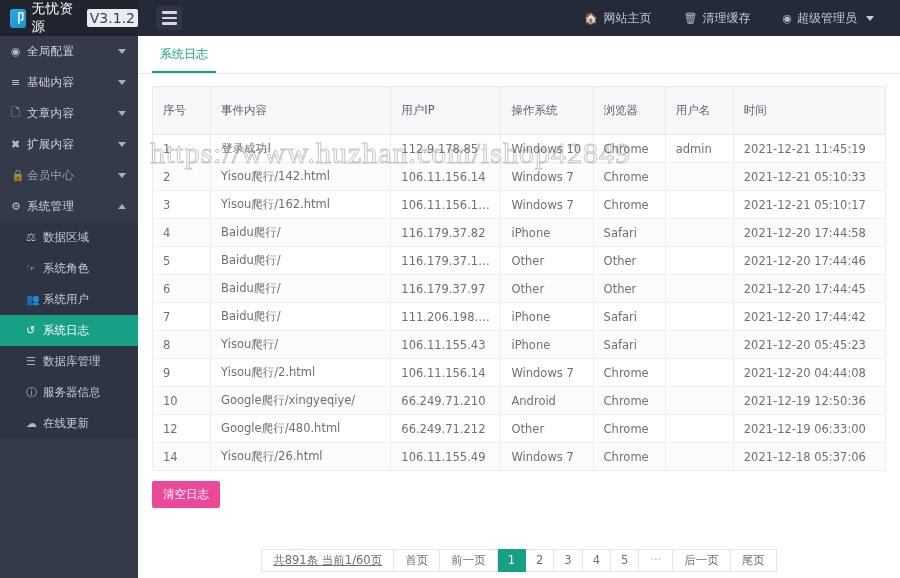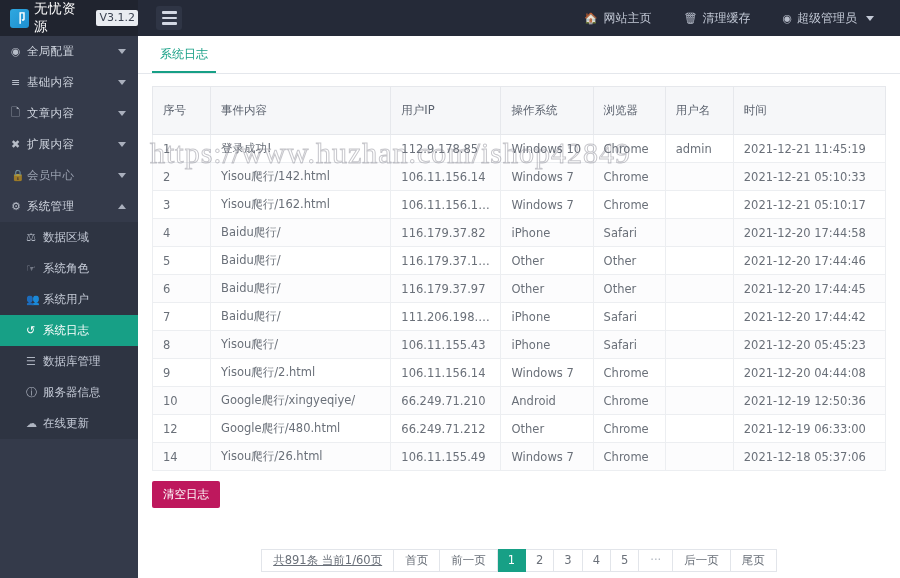--- a/index.html
+++ b/index.html
@@ -26,21 +26,21 @@
     padding-left: 10px;
   }
   .brand-logo {
     width: 19px; height: 19px; border-radius: 3px;
     background: linear-gradient(135deg,#2fa8e0,#1e8fd0);
     display: flex; align-items: center; justify-content: center;
     color: #fff; font-size: 12px; font-weight: bold; line-height: 1;
   }
   .brand-name { color: #fff; font-size: 13.5px; letter-spacing: .5px; }
   .brand-ver {
-    background: #e9ecf1; color: #3a4150; font-size: 11px;
+    background: #e9ecf1; color: #3a4150; font-size: 14px;
     padding: 1px 3px; border-radius: 2px; line-height: 1.2;
     margin-left: 2px;
   }
   .hamburger {
     width: 26px; height: 24px; margin-left: 18px;
     background: #2f3545; border-radius: 3px;
     display: flex; flex-direction: column; align-items: center; justify-content: center; gap: 3px;
     cursor: pointer;
   }
   .hamburger span { display: block; width: 15px; height: 2.5px; background: #d3d8e3; border-radius: 1px; }
@@ -134,21 +134,21 @@
   .col-event { width: 180px; }
   .col-ip    { width: 110px; }
   .col-os    { width: 92px; }
   .col-br    { width: 72px; }
   .col-user  { width: 68px; }
   .col-time  { width: 152px; }
 
   .btn-row { padding: 10px 14px 0 14px; }
   .btn-clear {
     display: inline-block;
-    background: #be185d; color: #fff; font-size: 11.5px;
+    background: #ec4899; color: #fff; font-size: 11.5px;
     padding: 6px 11px; border: none; border-radius: 2px; cursor: pointer;
   }
 
   
   .pager {
     position: absolute; bottom: 6px; left: 0; width: 762px;
     display: flex; justify-content: center;
   }
   .pager-inner { display: flex; }
   .pg {

